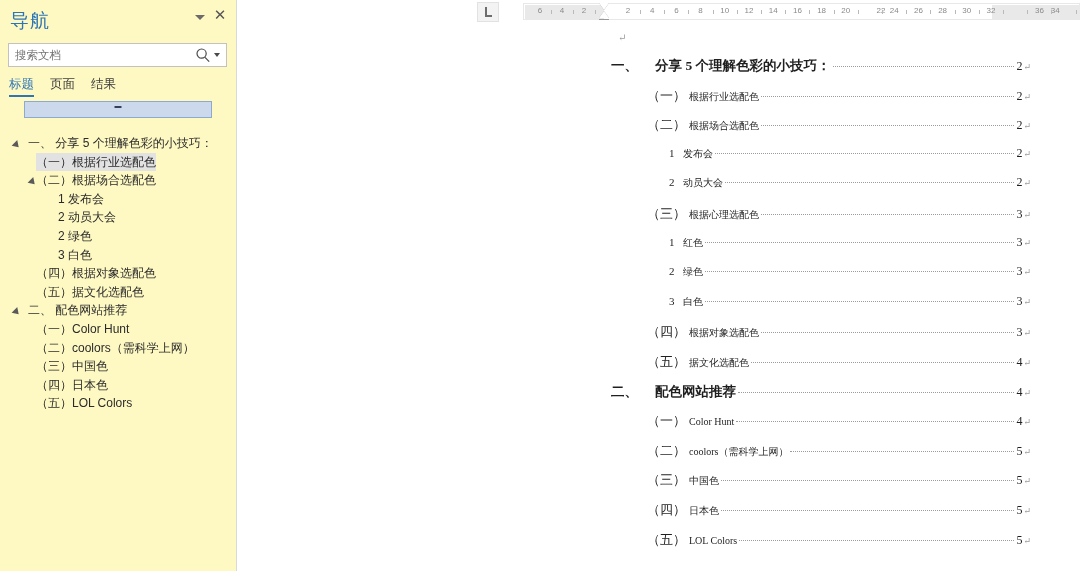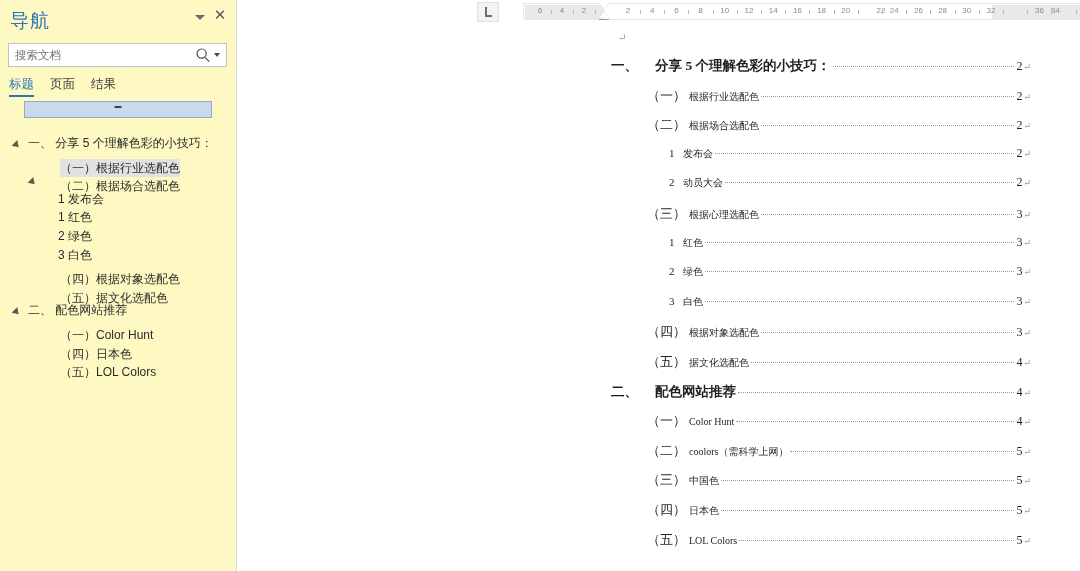--- a/index.html
+++ b/index.html
@@ -109,21 +109,21 @@
     position: absolute; top: 6px; width: 0; height: 0;
     border-top: 4px solid transparent; border-bottom: 4px solid transparent;
     border-left: 6px solid #5a5a5a;
     transform: rotate(45deg); transform-origin: 25% 50%;
   }
   .tree-label { position: absolute; top: 0; }
   
   .lvl1 .twisty { left: 14px; }
   .lvl1 .tree-label { left: 28px; }
   .lvl2 .twisty { left: 30px; }
-  .lvl2 .tree-label { left: 60px; margin-top: 6px; }
+  .lvl2 .tree-label { left: 36px; }
   .lvl3 .tree-label { left: 58px; }
   .highlighted .tree-label { background: #e2e2e2; }
 
   
   #gutter {
     position: absolute; left: 237px; top: 0; width: 286px; height: 571px;
     background: #ffffff;
   }
   #tabstop-button {
     position: absolute; left: 240px; top: 2px; width: 22px; height: 20px;
@@ -276,40 +276,46 @@
           <span class="tree-label">（一）根据行业选配色</span>
         </div>
         <div class="tree-item lvl2">
           <span class="twisty"></span>
           <span class="tree-label">（二）根据场合选配色</span>
         </div>
         <div class="tree-item lvl3">
           <span class="tree-label">1 发布会</span>
         </div>
         <div class="tree-item lvl3">
-          <span class="tree-label">1 红色</span>
+          <span class="tree-label">2 动员大会</span>
         </div>
         <div class="tree-item lvl3">
           <span class="tree-label">2 绿色</span>
         </div>
         <div class="tree-item lvl3">
           <span class="tree-label">3 白色</span>
         </div>
         <div class="tree-item lvl2">
           <span class="tree-label">（四）根据对象选配色</span>
         </div>
         <div class="tree-item lvl2">
           <span class="tree-label">（五）据文化选配色</span>
         </div>
         <div class="tree-item lvl1">
           <span class="twisty"></span>
           <span class="tree-label">二、 配色网站推荐</span>
         </div>
         <div class="tree-item lvl2">
           <span class="tree-label">（一）Color Hunt</span>
+        </div>
+        <div class="tree-item lvl2">
+          <span class="tree-label">（二）coolors（需科学上网）</span>
+        </div>
+        <div class="tree-item lvl2">
+          <span class="tree-label">（三）中国色</span>
         </div>
         <div class="tree-item lvl2">
           <span class="tree-label">（四）日本色</span>
         </div>
         <div class="tree-item lvl2">
           <span class="tree-label">（五）LOL Colors</span>
         </div>
       </div>
   </div>
 

